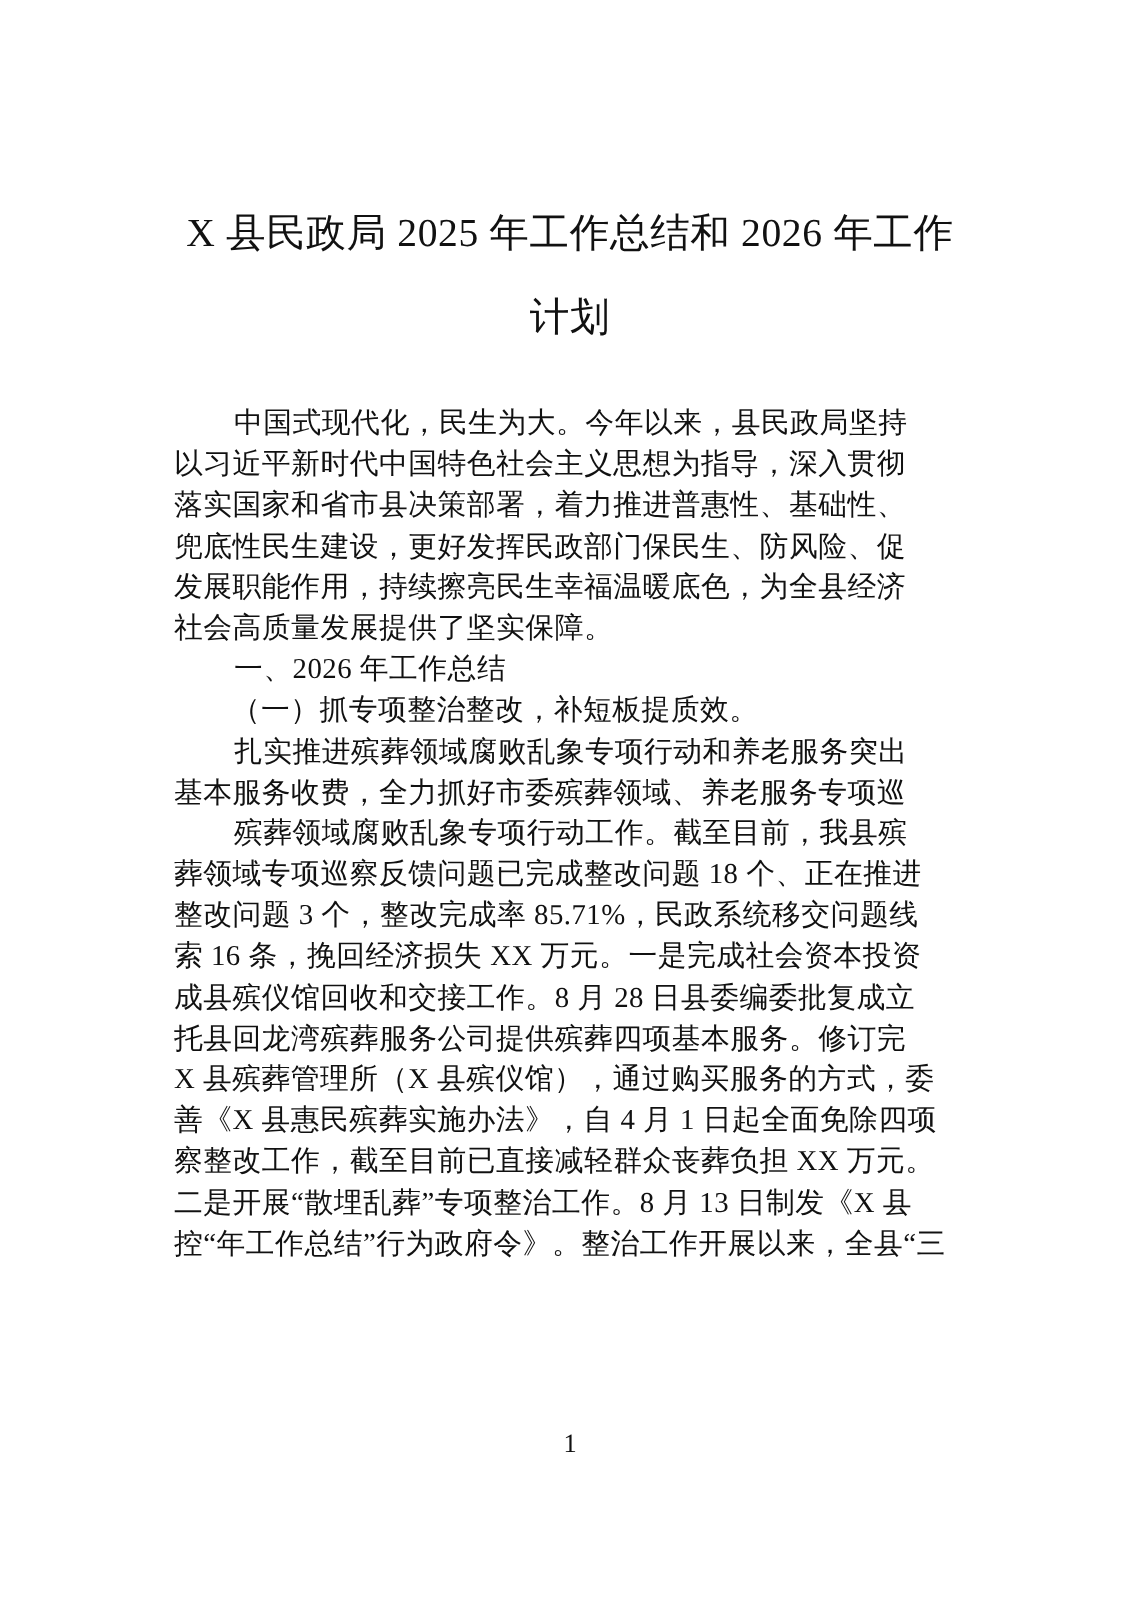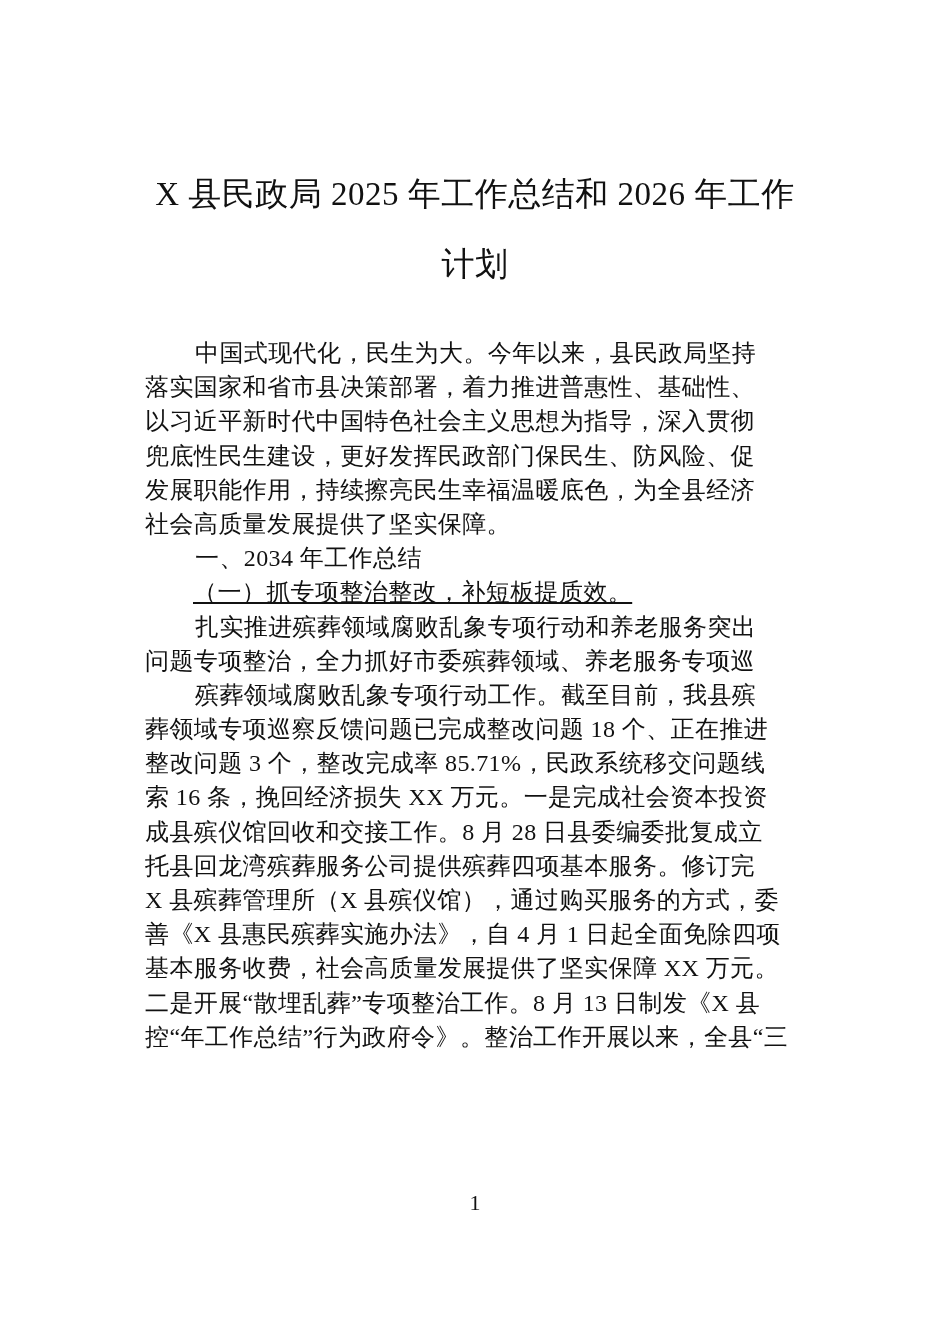--- a/index.html
+++ b/index.html
@@ -9,49 +9,49 @@
   .title-line { position: absolute; left: 0; width: 950px; text-align: center;
                 font-size: 33px; letter-spacing: 0.5px; color: #111;
                 font-family: "Liberation Serif", "DejaVu Sans", serif; }
   .t1 { top: 172px; }
   .t2 { top: 242px; }
   .body-text { position: absolute; left: 145px; top: 336px; width: 680px; }
   .line { display: block; height: 34.2px; line-height: 34.2px; font-size: 24px;
           white-space: nowrap; letter-spacing: 0.4px; color: #111;
           font-family: "Liberation Serif", "DejaVu Sans", serif; }
   .indent { padding-left: 50px; }
-  .indent-small { padding-left: 48px; text-decoration: underline; }
+  .indent-small { padding-left: 48px; }
   .page-number { position: absolute; top: 1190px; left: 0; width: 950px; text-align: center;
                  font-size: 22px; font-family: "Liberation Serif", serif; color: #111; }
 </style>
 </head>
 <body>
 
 <div class="page">
   <div class="title-line t1">X 县民政局 2025 年工作总结和 2026 年工作</div>
   <div class="title-line t2">计划</div>
 
   <div class="body-text">
     <span class="line indent">中国式现代化，民生为大。今年以来，县民政局坚持</span>
+    <span class="line">以习近平新时代中国特色社会主义思想为指导，深入贯彻</span>
     <span class="line">落实国家和省市县决策部署，着力推进普惠性、基础性、</span>
-    <span class="line">以习近平新时代中国特色社会主义思想为指导，深入贯彻</span>
     <span class="line">兜底性民生建设，更好发挥民政部门保民生、防风险、促</span>
     <span class="line">发展职能作用，持续擦亮民生幸福温暖底色，为全县经济</span>
     <span class="line">社会高质量发展提供了坚实保障。</span>
-    <span class="line indent">一、2034 年工作总结</span>
+    <span class="line indent">一、2026 年工作总结</span>
     <span class="line indent-small">（一）抓专项整治整改，补短板提质效。</span>
     <span class="line indent">扎实推进殡葬领域腐败乱象专项行动和养老服务突出</span>
-    <span class="line">问题专项整治，全力抓好市委殡葬领域、养老服务专项巡</span>
+    <span class="line">基本服务收费，全力抓好市委殡葬领域、养老服务专项巡</span>
     <span class="line indent">殡葬领域腐败乱象专项行动工作。截至目前，我县殡</span>
     <span class="line">葬领域专项巡察反馈问题已完成整改问题 18 个、正在推进</span>
     <span class="line">整改问题 3 个，整改完成率 85.71%，民政系统移交问题线</span>
     <span class="line">索 16 条，挽回经济损失 XX 万元。一是完成社会资本投资</span>
     <span class="line">成县殡仪馆回收和交接工作。8 月 28 日县委编委批复成立</span>
     <span class="line">托县回龙湾殡葬服务公司提供殡葬四项基本服务。修订完</span>
     <span class="line">X 县殡葬管理所（X 县殡仪馆），通过购买服务的方式，委</span>
     <span class="line">善《X 县惠民殡葬实施办法》，自 4 月 1 日起全面免除四项</span>
-    <span class="line">基本服务收费，社会高质量发展提供了坚实保障 XX 万元。</span>
+    <span class="line">察整改工作，截至目前已直接减轻群众丧葬负担 XX 万元。</span>
     <span class="line">二是开展“散埋乱葬”专项整治工作。8 月 13 日制发《X 县</span>
     <span class="line">控“年工作总结”行为政府令》。整治工作开展以来，全县“三</span>
   </div>
 
   <div class="page-number">1</div>
 </div>
 
 </body></html>

